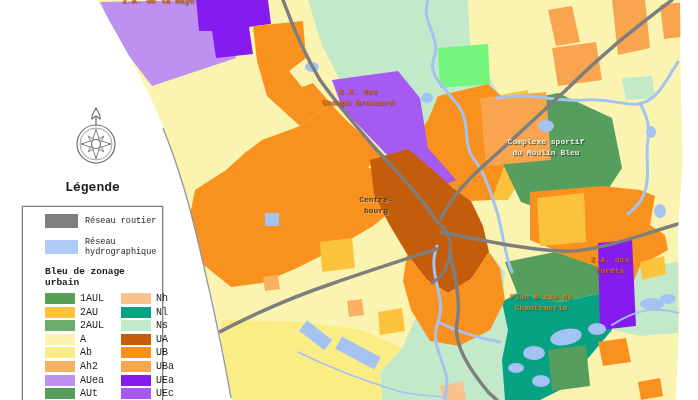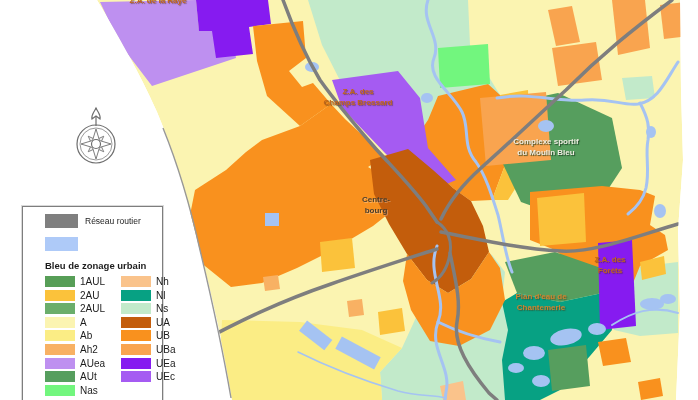--- a/index.html
+++ b/index.html
@@ -1,17 +1,17 @@
 <!DOCTYPE html>
 <html><head>
 <meta charset="utf-8">
 <style>
   html,body{margin:0;padding:0;background:#e8e8e8;}
   .screen{position:relative;width:698px;height:400px;background:#ffffff;overflow:hidden;
-          font-family:Liberation Sans, sans-serif;}
+          font-family:Liberation Mono, monospace;}
   svg{display:block;}
   .map-svg{position:absolute;left:0;top:0;}
   
   .title-block{position:absolute;left:15px;top:33px;width:150px;line-height:1.15;}
   .title-line1{font-size:15px;font-weight:bold;color:#fff;letter-spacing:.5px;
     text-shadow:-1px -1px 0 #4a4a4a,1px -1px 0 #4a4a4a,-1px 1px 0 #4a4a4a,1px 1px 0 #4a4a4a,3px 3px 2px #b5b5b5;}
   .title-line2{font-size:21px;font-weight:bold;color:#fff;letter-spacing:1px;margin-top:3px;
     text-shadow:-1px -1px 0 #4a4a4a,1px -1px 0 #4a4a4a,-1px 1px 0 #4a4a4a,1px 1px 0 #4a4a4a,3px 3px 2px #b5b5b5;}
   .compass{position:absolute;left:66px;top:102px;}
   .legend-heading{position:absolute;left:22px;top:180px;width:141px;text-align:center;
@@ -154,28 +154,30 @@
       <line x1="30" y1="6" x2="30" y2="24"></line>
       <path d="M30,6 C27,12 25,13 26,17 L30,14 L34,17 C35,13 33,12 30,6 Z" fill="#fff"></path>
       <circle cx="30" cy="42" r="19"></circle>
       <circle cx="30" cy="42" r="16" stroke-width=".7"></circle>
       <polygon stroke-width=".8" fill="#f2f2f2" points="30,31 33,39 41,42 33,45 30,53 27,45 19,42 27,39" transform="rotate(45 30 42)"></polygon>
       <polygon stroke-width=".9" fill="#ffffff" points="30,27 33.5,38.5 45,42 33.5,45.5 30,57 26.5,45.5 15,42 26.5,38.5"></polygon>
       <circle cx="30" cy="42" r="4.5" fill="#fff"></circle>
     </g>
   </svg>
 
+  <div class="legend-heading">Légende</div>
 
   <div class="legend-box">
     <div class="net-row">
       <span class="net-sw" style="background: rgb(127, 127, 127);"></span>
       <span class="net-lbl">Réseau routier</span>
     </div>
     <div class="net-row">
       <span class="net-sw" style="background: rgb(174, 202, 248);"></span>
+      <span class="net-lbl">Réseau hydrographique</span>
     </div>
     <div class="zoning-heading">Bleu de zonage urbain</div>
     <div class="zgrid">
       <span class="zsw" style="background: rgb(87, 158, 87);"></span>
       <span class="zlbl">1AUL</span>
       <span class="zsw" style="background: rgb(250, 195, 139);"></span>
       <span class="zlbl">Nh</span>
 
       <span class="zsw" style="background: rgb(251, 194, 59);"></span>
       <span class="zlbl">2AU</span>

